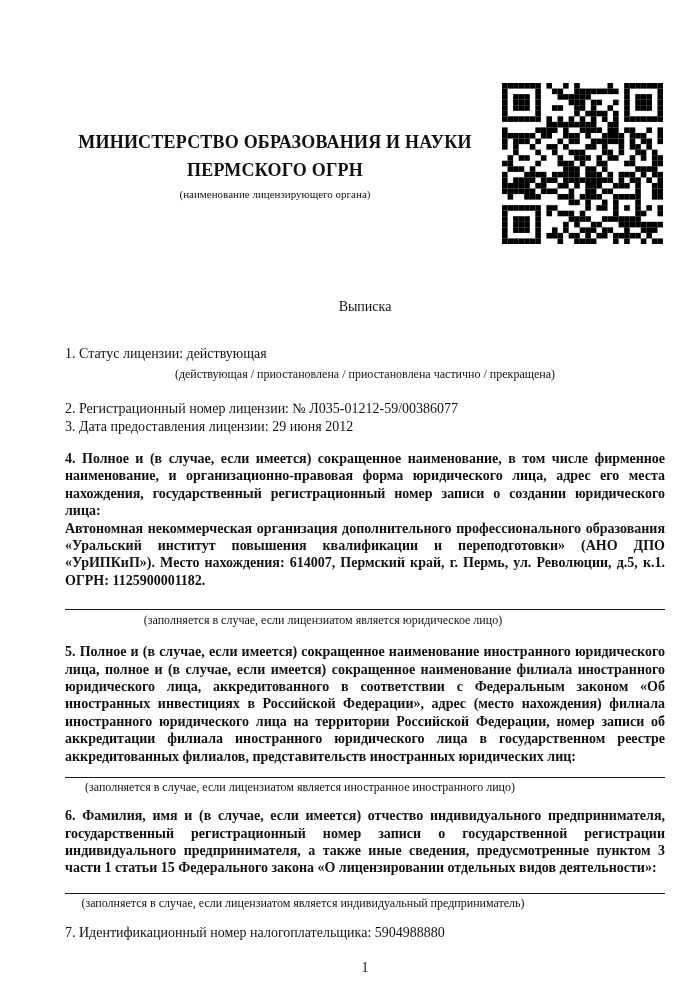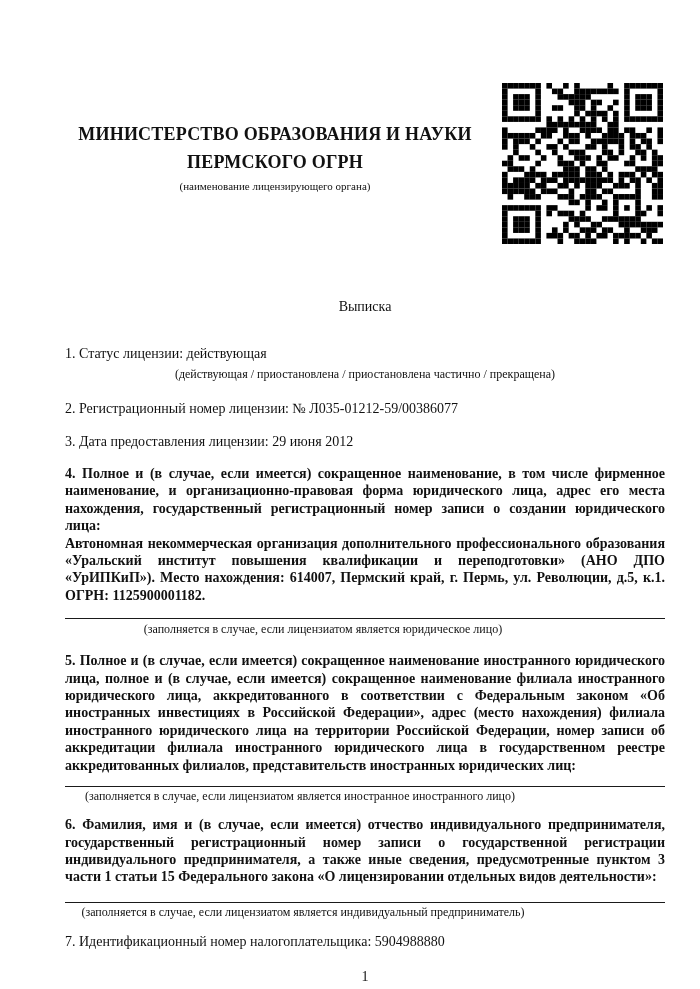--- a/index.html
+++ b/index.html
@@ -22,21 +22,21 @@
     position: absolute;
     left: 502px;
     top: 83px;
     width: 161px;
     height: 161px;
   }
   
   .doc-header {
     position: absolute;
     left: 65px;
-    top: 120px;
+    top: 128px;
     width: 420px;
     text-align: center;
   }
   .ministry-line {
     font-weight: bold;
     font-size: 18px;
     line-height: 28px;
     letter-spacing: 0.2px;
   }
   .header-caption {
@@ -66,31 +66,31 @@
   }
   .shift-a { transform: translateX(-42px); }
   .shift-b { transform: translateX(-65px); }
   .para {
     text-align: justify;
     line-height: 17.4px;
     font-weight: bold;
   }
   .underlined-para {
     border-bottom: 1.8px solid #1a1a1a;
-    padding-bottom: 14px;
+    padding-bottom: 20px;
   }
   .fill-rule {
     border-top: 1.8px solid #1a1a1a;
     height: 0;
     width: 100%;
   }
   .mt-item1 { margin-top: 29px; }
   .mt-cap1  { margin-top: 5px; }
   .mt-item2 { margin-top: 19px; }
-  .mt-item3 { margin-top: 15px; }
+  .mt-item3 { }
   .mt-p4    { margin-top: 14px; }
   .mt-cap4  { margin-top: 4px; }
   .mt-p5    { margin-top: 16px; }
   .mt-rule5 { margin-top: 12px; }
   .mt-cap5  { margin-top: 3px; }
   .mt-p6    { margin-top: 13px; }
   .mt-rule6 { margin-top: 16px; }
   .mt-cap6  { margin-top: 3px; margin-left: 6px; }
   .mt-item7 { margin-top: 14px; }
   .page-number {

